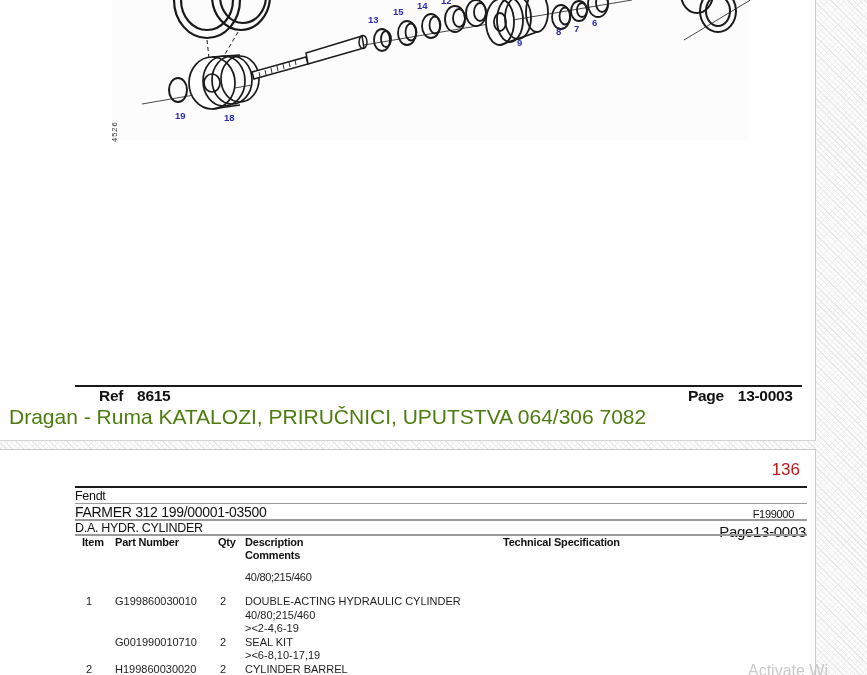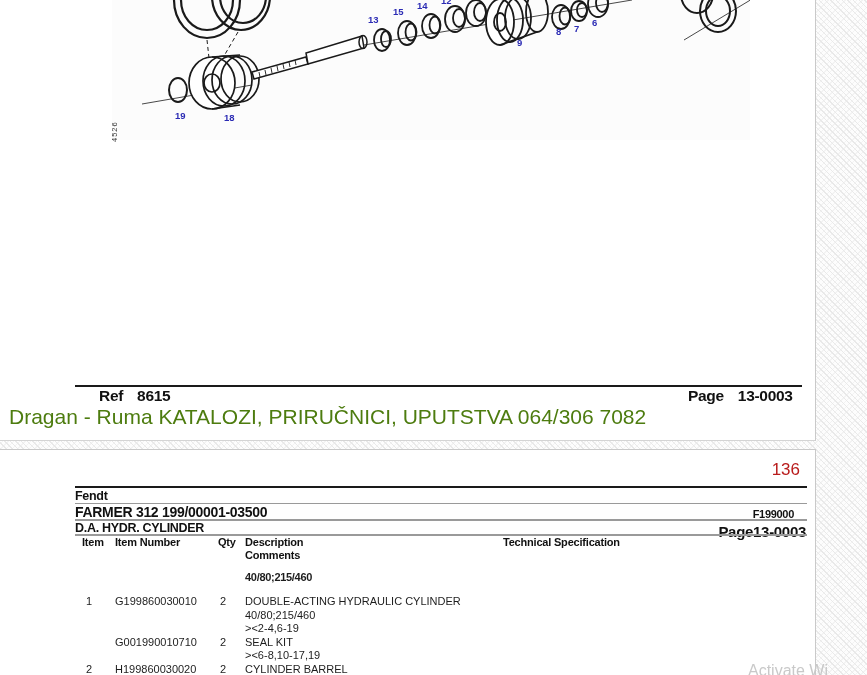--- a/index.html
+++ b/index.html
@@ -21,21 +21,21 @@
   #page2 { top:449px; height:226px; border-top:1px solid #c9c9c9; }
   .abs { position:absolute; }
   .diagram-area { left:112px; top:0; width:638px; height:140px; background:#fcfcfc; }
   .diagram-code {
     left:110px; top:142px; font-size:7.5px; color:#333;
     transform:rotate(-90deg); transform-origin:left top; letter-spacing:1px;
     white-space:nowrap;
   }
   .rule { background:#1a1a1a; }
   .rule.gray { background:#9a9a9a; }
-  .doc-bold { font-weight:bold; letter-spacing:-0.3px; }
+  .doc-bold { font-weight:normal; letter-spacing:-0.3px; }
   .ref-row { top:387px; font-size:15.5px; font-weight:bold; letter-spacing:-0.3px; }
   .sp { display:inline-block; width:14px; }
   .wm {
     left:9px; top:405px; font-size:21px; color:#4d7c0f; letter-spacing:0;
     white-space:nowrap;
   }
   .pagenum { right:15px; top:10px; font-size:17px; color:#b91c1c; }
   .h-brand { left:75px; top:39px; font-size:12.5px; }
   .h-model { left:75px; top:54px; font-size:14px; }
   .h-code  { right:21px; top:58px; font-size:11px; }
@@ -171,21 +171,21 @@
 
   <div class="abs doc-bold h-model">FARMER 312 199/00001-03500</div>
   <div class="abs doc-bold h-code">F199000</div>
   <div class="abs rule gray" style="left:75px; top:69px; width:732px; height:2px;"></div>
 
   <div class="abs doc-bold h-sect">D.A. HYDR. CYLINDER</div>
   <div class="abs doc-bold h-page">Page13-0003</div>
   <div class="abs rule gray" style="left:75px; top:84px; width:732px; height:2px;"></div>
 
   <div class="abs th" style="left:82px;">Item</div>
-  <div class="abs th" style="left:115px;">Item Number</div>
+  <div class="abs th" style="left:115px;">Part Number</div>
   <div class="abs th" style="left:218px;">Qty</div>
   <div class="abs th" style="left:245px;">Description</div>
   <div class="abs th" style="left:245px; top:99px;">Comments</div>
   <div class="abs th" style="left:503px;">Technical Specification</div>
 
   <div class="abs td doc-bold" style="left:245px; top:121px;">40/80;215/460</div>
 
   <div>
     <div class="abs td col-item" style="top:145px;">1</div>
     <div class="abs td col-part" style="top:145px;">G199860030010</div>

